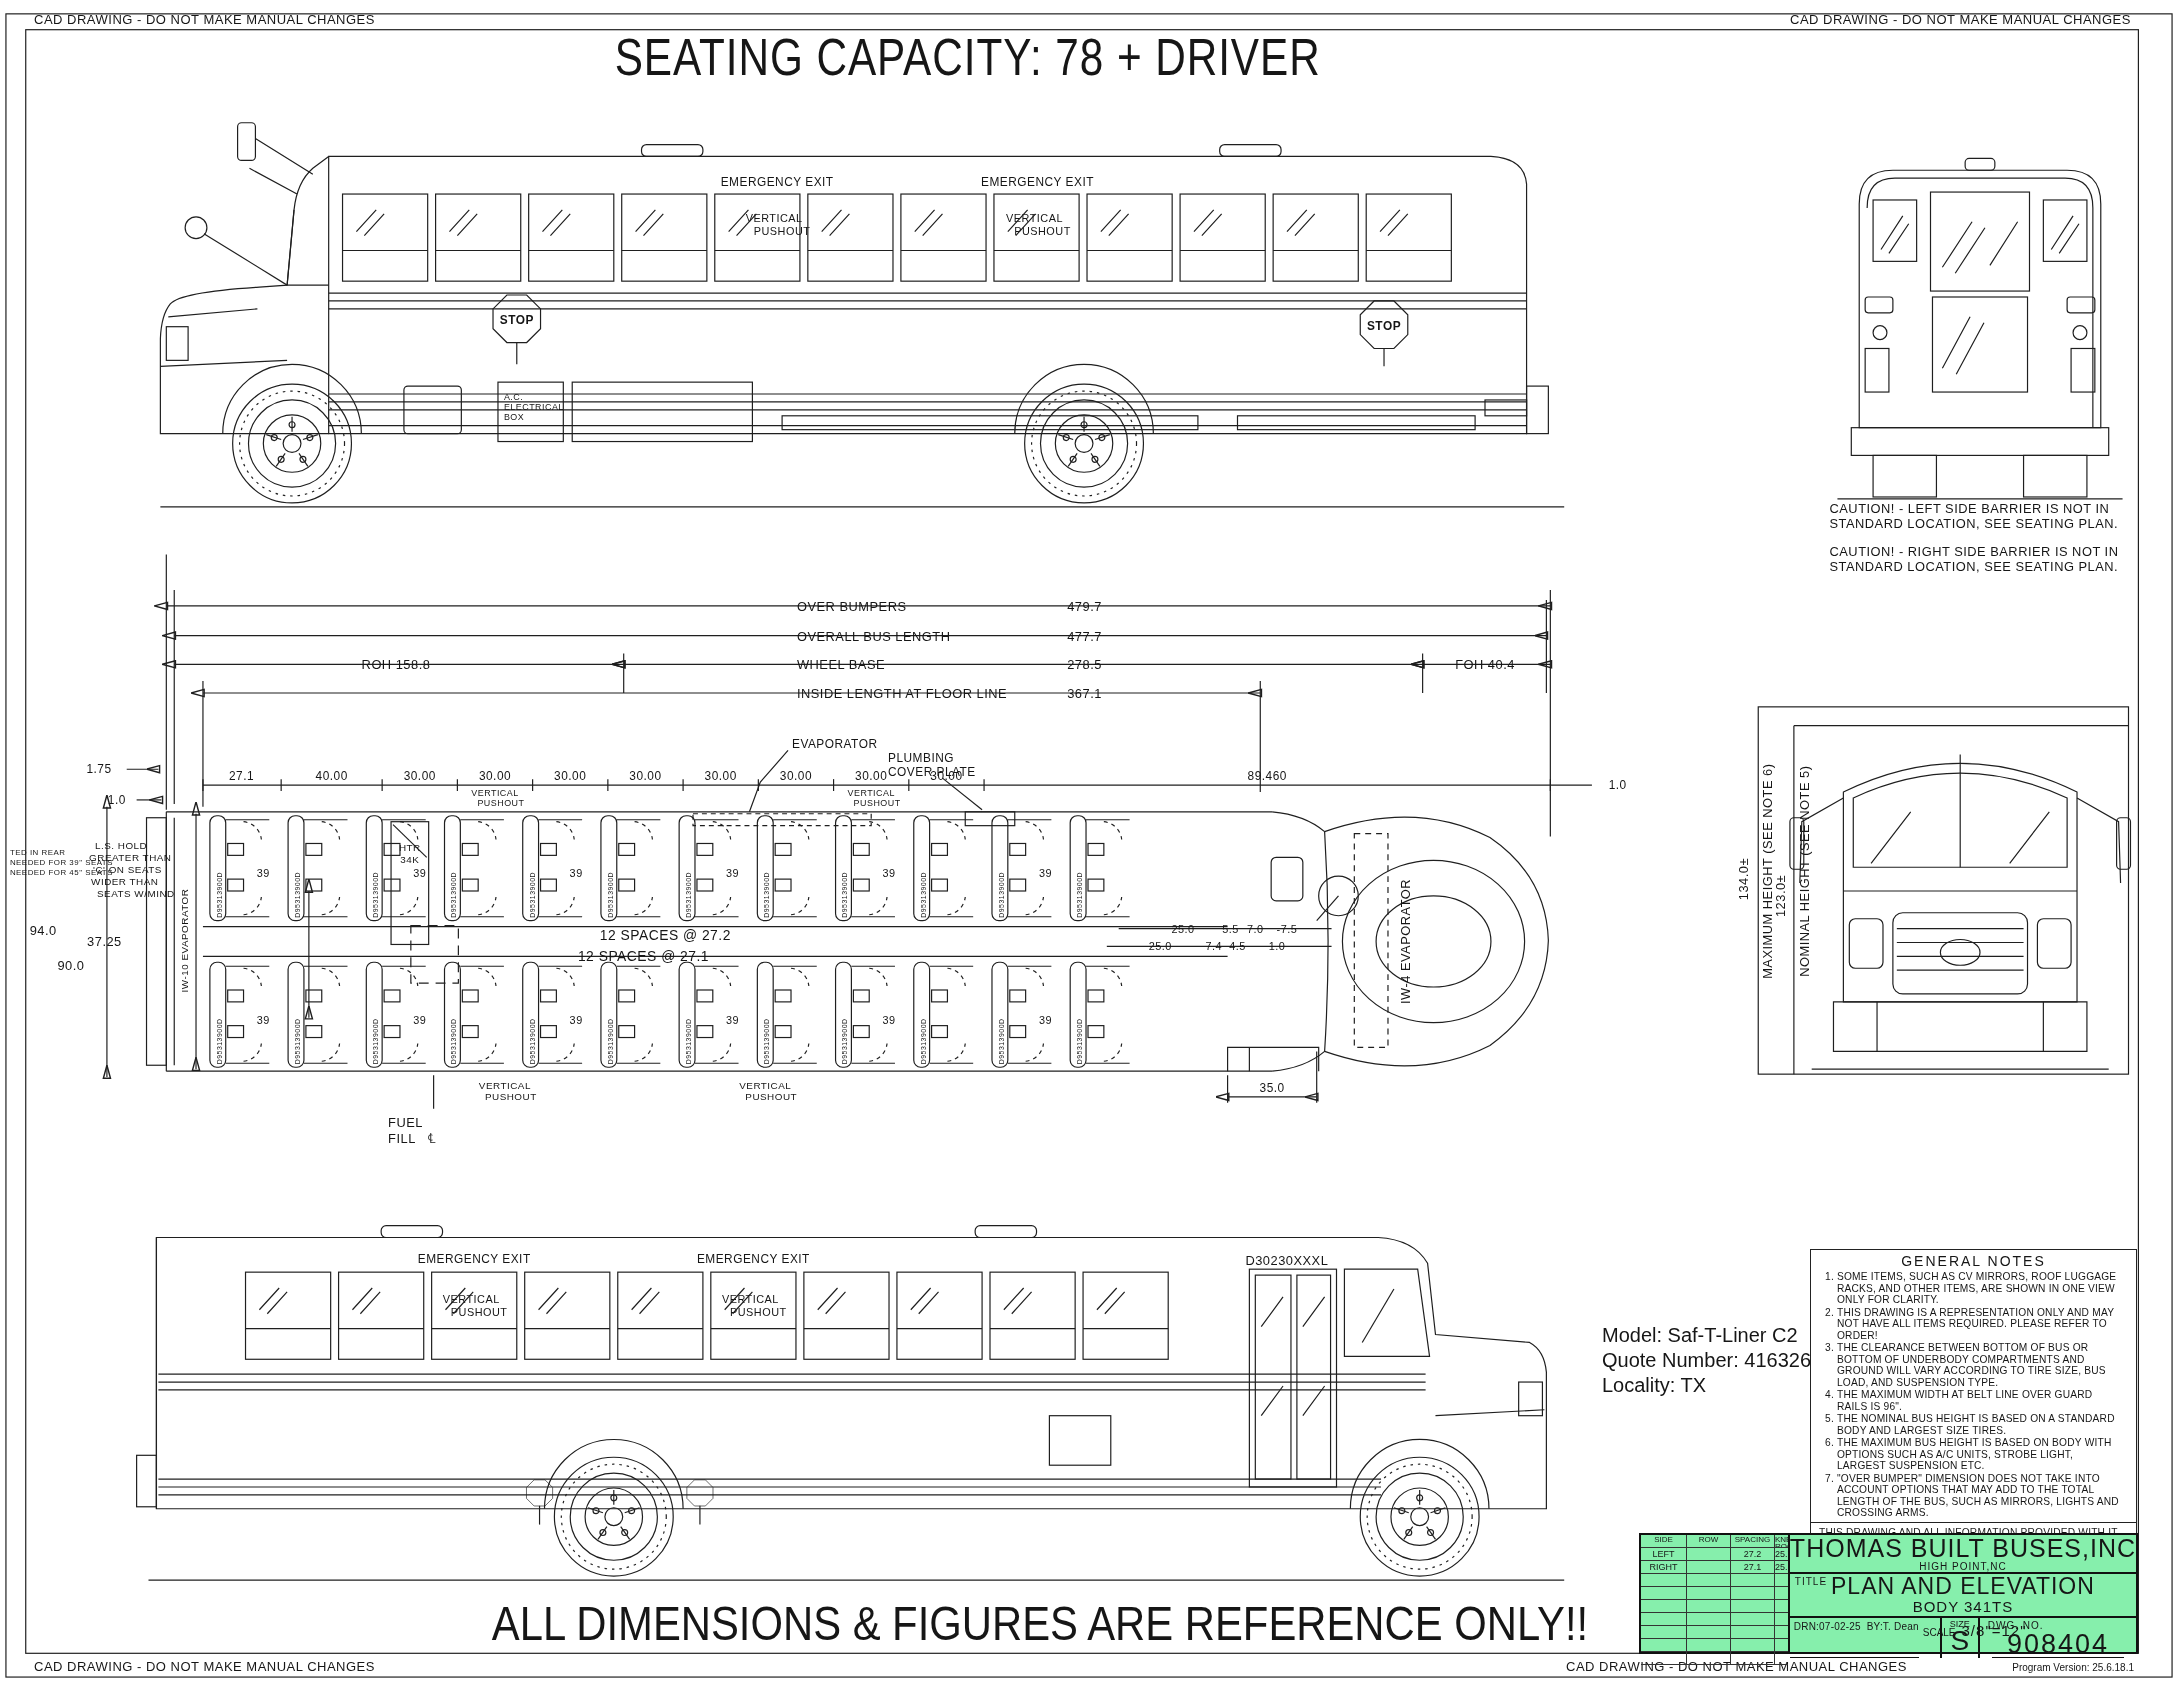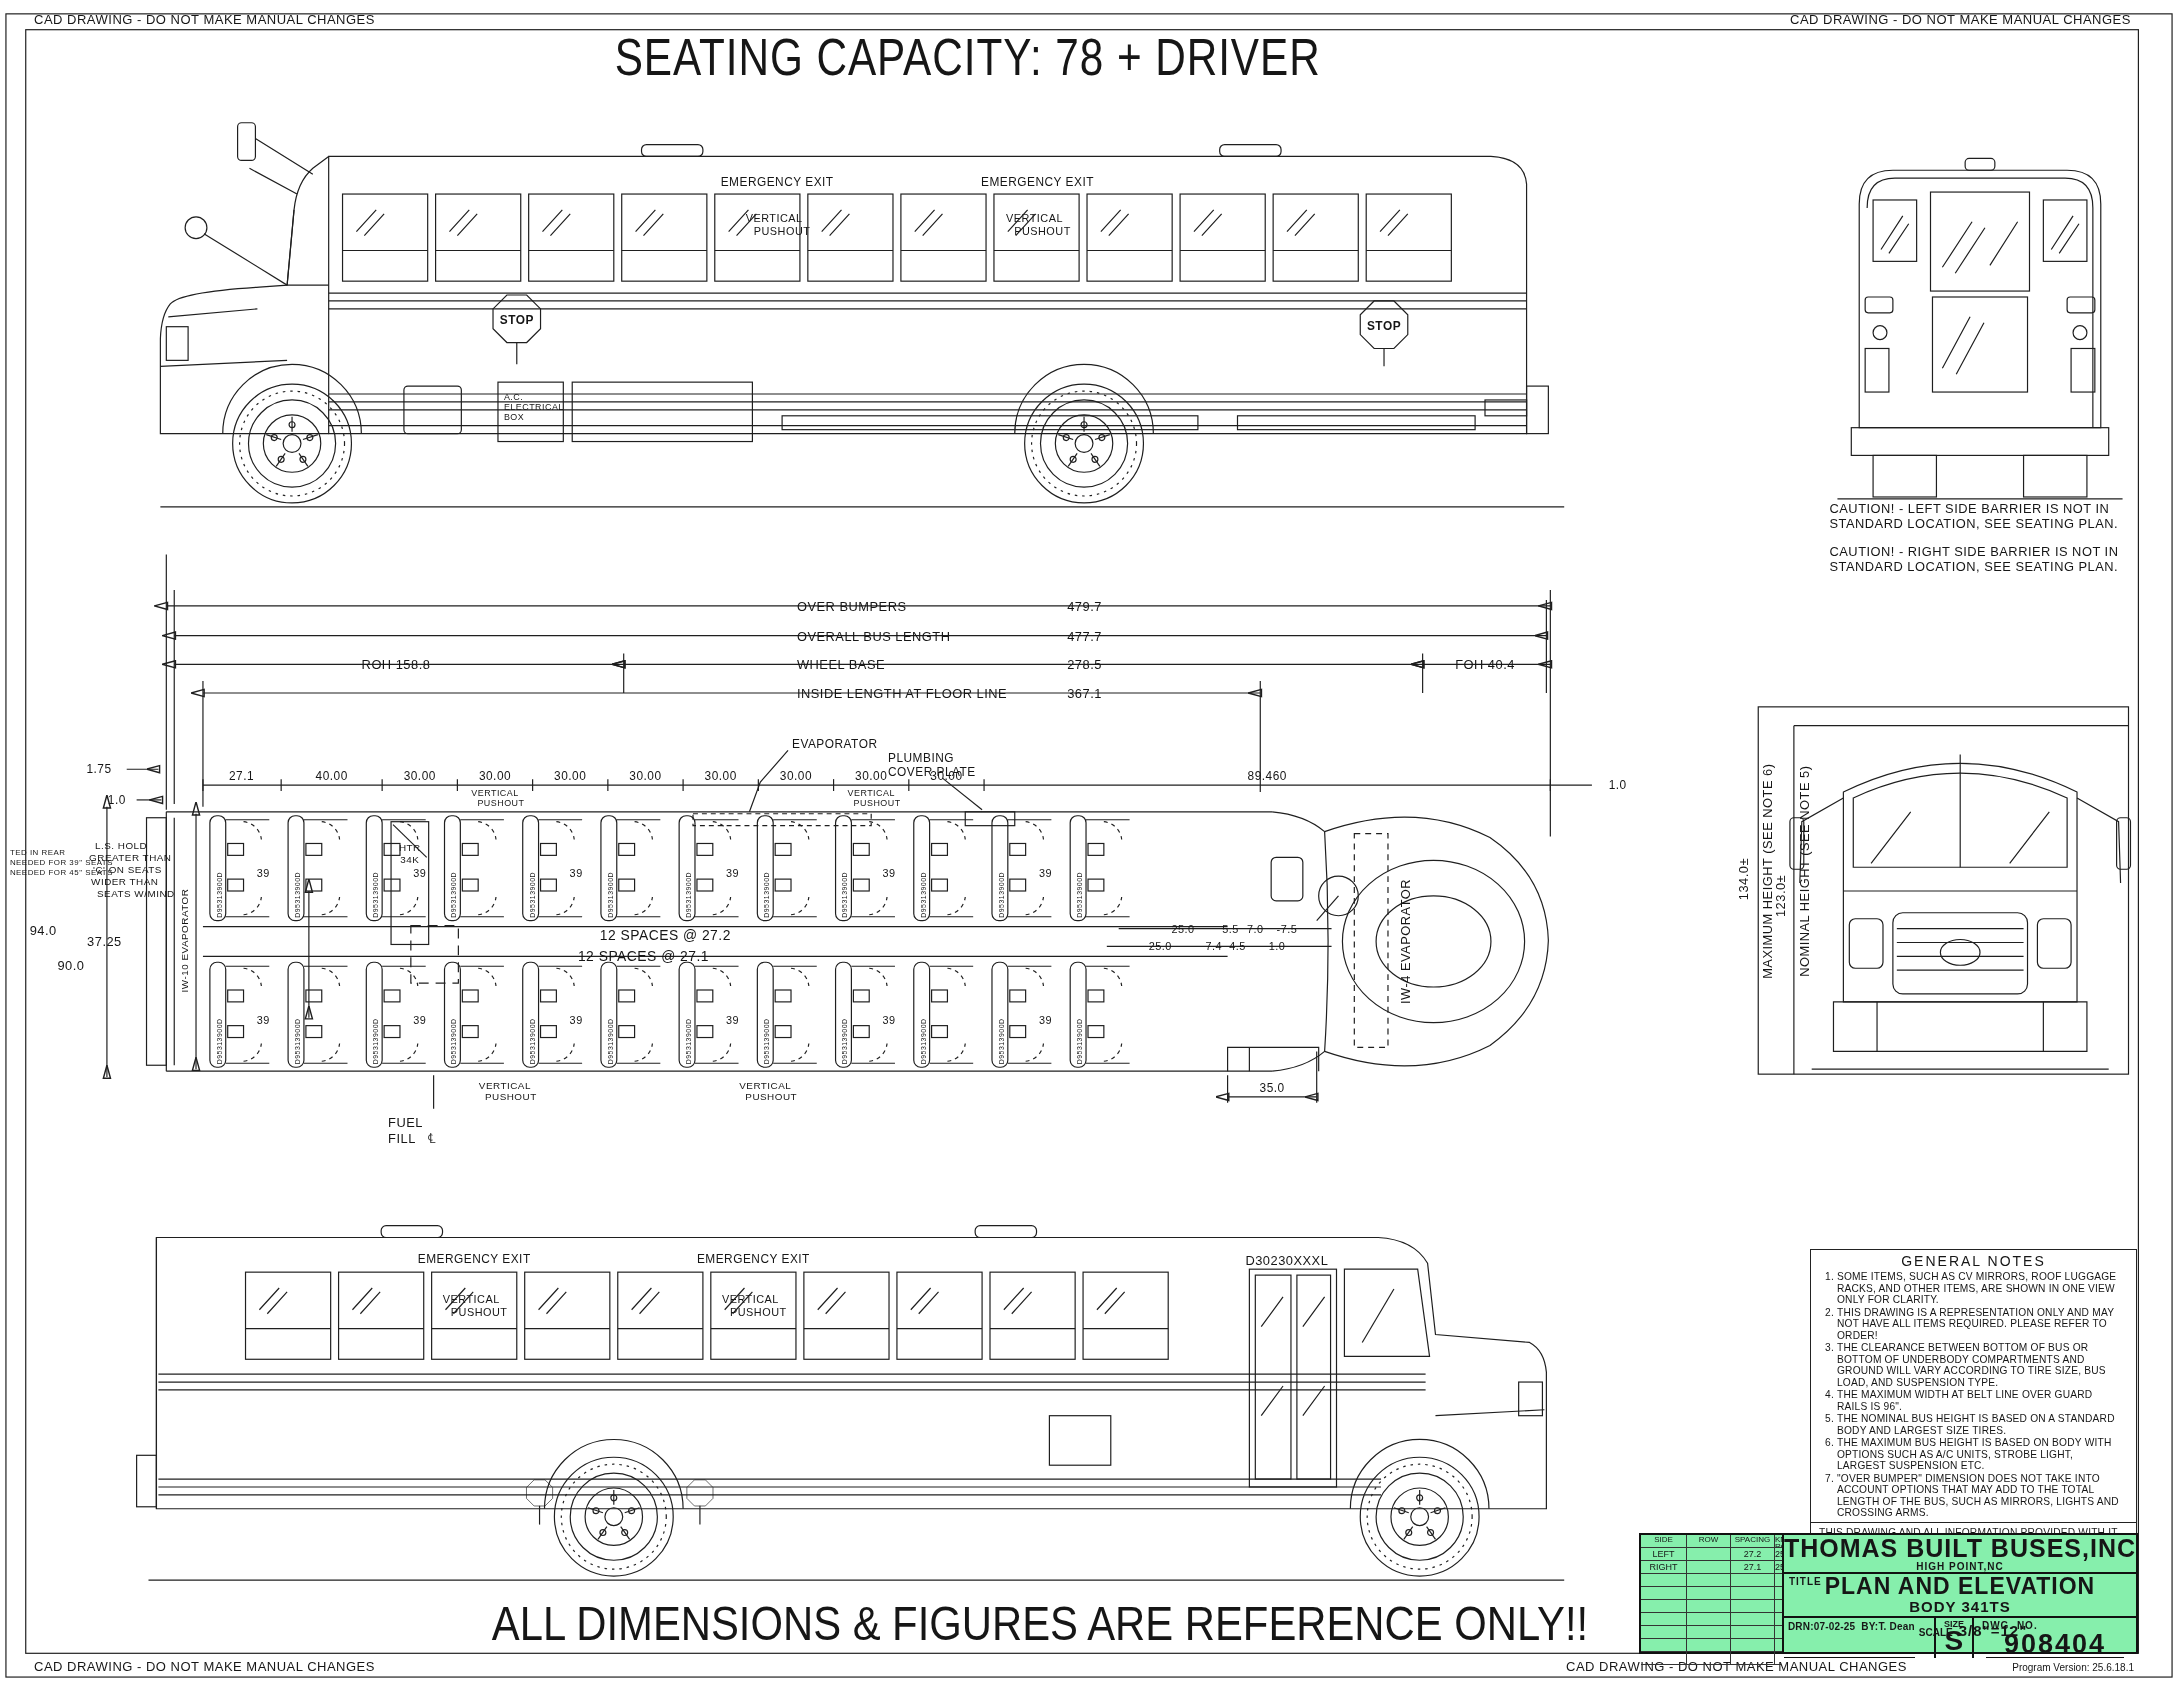--- a/index.html
+++ b/index.html
@@ -30,21 +30,21 @@
            font-size:10.2px;line-height:11.5px;letter-spacing:0.2px;}
   
   .tb{left:1639px;top:1533px;width:499px;height:121px;border:2px solid #111;
       box-sizing:border-box;display:flex;background:#86efac;}
   .tb-table{width:170px;border-right:2px solid #111;box-sizing:border-box;
             display:grid;grid-template-columns:46px 44px 44px 1fr;grid-auto-rows:13px;}
   .tb-table>div{border-right:1px solid #333;border-bottom:1px solid #333;
                 font-size:9px;line-height:13px;text-align:center;overflow:hidden;box-sizing:border-box;}
   .tb-table>div:nth-child(4n){border-right:none;}
   .tb-table .hd{font-size:8px;line-height:7.4px;padding-top:1px;}
-  .tb-right{flex:1;display:flex;flex-direction:column;box-sizing:border-box;font-weight:bold;}
+  .tb-right{flex:1;display:flex;flex-direction:column;box-sizing:border-box;}
   .tb-co{height:42px;border-bottom:2px solid #111;text-align:center;box-sizing:border-box;}
   .tb-co .co{font-size:25px;line-height:26px;letter-spacing:1px;white-space:nowrap;}
   .tb-co .city{font-size:10px;line-height:11px;letter-spacing:1px;}
   .tb-title{height:44px;border-bottom:2px solid #111;box-sizing:border-box;position:relative;}
   .tb-title .lbl{position:absolute;left:5px;top:2px;font-size:10px;letter-spacing:1px;}
   .tb-title .t1{text-align:center;font-size:23px;line-height:22px;letter-spacing:1px;margin-top:1px;white-space:nowrap;}
   .tb-title .t2{text-align:center;font-size:15px;line-height:20px;letter-spacing:1px;white-space:nowrap;}
   .tb-bot{flex:1;display:flex;box-sizing:border-box;}
   .tb-drn{width:152px;border-right:2px solid #111;box-sizing:border-box;display:flex;flex-direction:row;}
   .tb-drn .r1{flex:1;border-bottom:1.5px solid #111;font-size:10px;padding:3px 0 0 4px;letter-spacing:0.2px;white-space:nowrap;}
@@ -543,20 +543,25 @@
 
   <div class="abs corner" style="left:34px;top:12px">CAD DRAWING - DO NOT MAKE MANUAL CHANGES</div>
   <div class="abs corner" style="left:1790px;top:12px">CAD DRAWING - DO NOT MAKE MANUAL CHANGES</div>
   <div class="abs corner" style="left:34px;top:1659px">CAD DRAWING - DO NOT MAKE MANUAL CHANGES</div>
   <div class="abs corner" style="left:1566px;top:1659px">CAD DRAWING - DO NOT MAKE MANUAL CHANGES</div>
   <div class="abs" style="left:2134px;top:1662px;transform:translateX(-100%);font-size:10px;white-space:nowrap">Program Version: 25.6.18.1</div>
 
   <div class="abs bigtitle" style="left:584px;top:30px">SEATING CAPACITY: 78 + DRIVER</div>
   <div class="abs banner" style="left:327px;top:1598px;width:1426px;text-align:center">ALL DIMENSIONS &amp; FIGURES ARE REFERENCE ONLY!!</div>
 
+  <div class="abs order" style="left:1602px;top:1323px">
+    <div>Model: Saf-T-Liner C2</div>
+    <div>Quote Number: 416326</div>
+    <div>Locality: TX</div>
+  </div>
 
   <div class="abs gnbox">
     <h3>GENERAL NOTES</h3>
     <ol class="gn-items">
       <li>SOME ITEMS, SUCH AS CV MIRRORS, ROOF LUGGAGE RACKS, AND OTHER ITEMS, ARE SHOWN IN ONE VIEW ONLY FOR CLARITY.</li>
       <li>THIS DRAWING IS A REPRESENTATION ONLY AND MAY NOT HAVE ALL ITEMS REQUIRED. PLEASE REFER TO ORDER!</li>
       <li>THE CLEARANCE BETWEEN BOTTOM OF BUS OR BOTTOM OF UNDERBODY COMPARTMENTS AND GROUND WILL VARY ACCORDING TO TIRE SIZE, BUS LOAD, AND SUSPENSION TYPE.</li>
       <li>THE MAXIMUM WIDTH AT BELT LINE OVER GUARD RAILS IS 96".</li>
       <li>THE NOMINAL BUS HEIGHT IS BASED ON A STANDARD BODY AND LARGEST SIZE TIRES.</li>
       <li>THE MAXIMUM BUS HEIGHT IS BASED ON BODY WITH OPTIONS SUCH AS A/C UNITS, STROBE LIGHT, LARGEST SUSPENSION ETC.</li>

